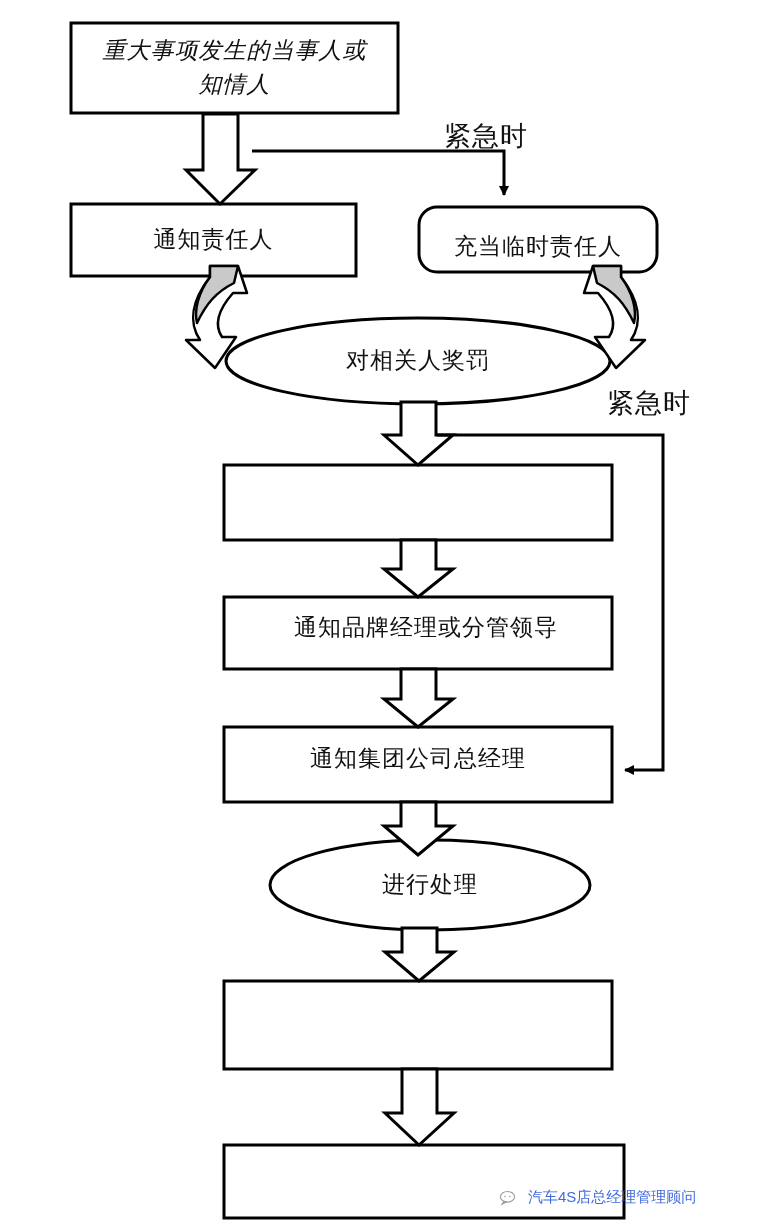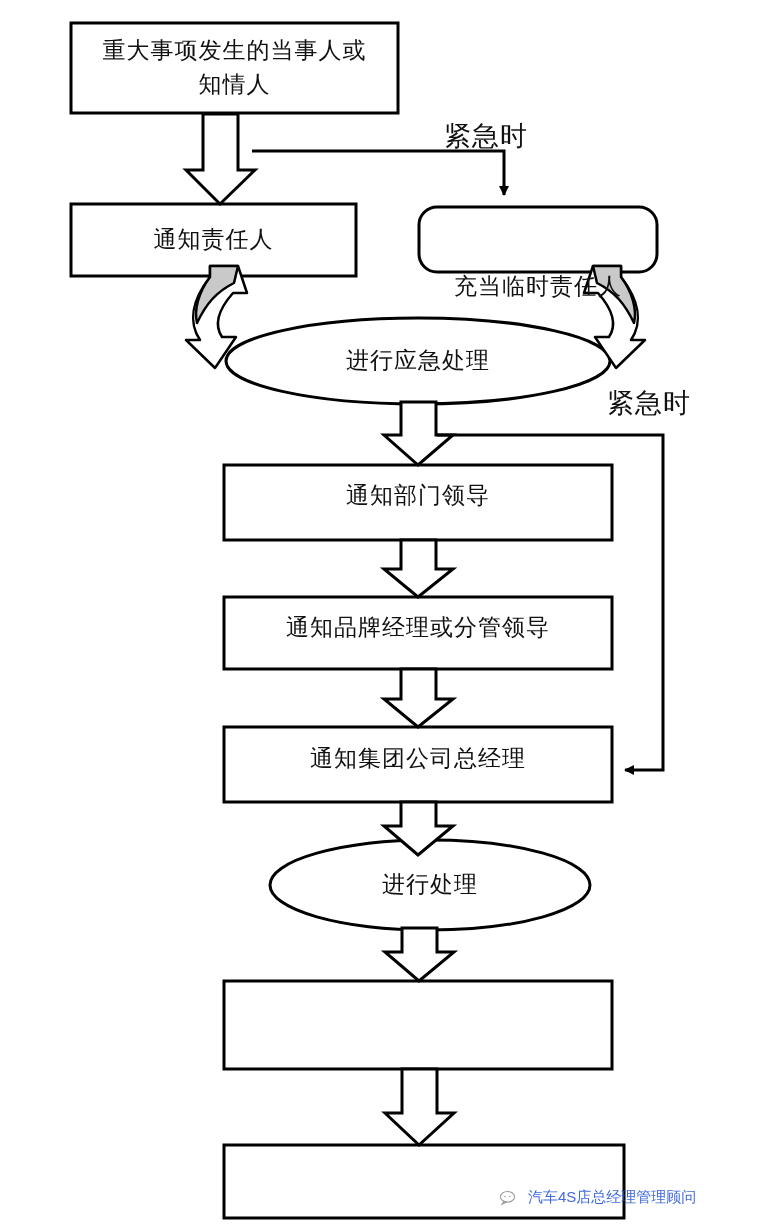--- a/index.html
+++ b/index.html
@@ -123,32 +123,31 @@
       <path d="M621,277 C639,300 643,322 631,340 L645,340 L616,368 L595,337 L609,337
                C617,325 613,310 598,293 L584,293 L593,266 L621,266 Z" fill="#ffffff" stroke="#000000" stroke-width="2.5" stroke-linejoin="round"></path>
       <path d="M621,277 C633,293 637,310 634,323 C625,304 615,292 597,283 L593,266 L621,266 Z" fill="#c9c9c9" stroke="#000000" stroke-width="2.5" stroke-linejoin="round"></path>
     </g>
 
     <path d="M252,151 L504,151 L504,195" fill="none" stroke="#000000" stroke-width="3" marker-end="url(#thin-arrow)"></path>
 
     <path d="M437,435 L663,435 L663,770 L625,770" fill="none" stroke="#000000" stroke-width="3" marker-end="url(#thin-arrow)"></path>
   </svg>
 
-  <div class="node-label" style="left:71px; top:23px; width:327px; height:90px;">重大事项发生的当事人或
+  <div class="node-label" style="left:71px; top:23px; width:327px; height:90px;font-style:italic;">重大事项发生的当事人或
 知情人</div>
 
   <div class="node-label" style="left:71px; top:204px; width:285px; height:72px;">通知责任人</div>
 
-  <div class="node-label" style="left:419px; top:207px; width:238px; height:80px;margin-top:40px;">充当临时责任人</div>
+  <div class="node-label" style="left:419px; top:207px; width:238px; height:80px;">充当临时责任人</div>
 
-  <div class="node-label" style="left:226px; top:318px; width:384px; height:86px;">进行应急处理</div>
+  <div class="node-label" style="left:226px; top:318px; width:384px; height:86px;">对相关人奖罚</div>
 
-  <div class="node-label" style="left:224px; top:465px; width:388px; height:62px;">通知部门领导</div>
 
-  <div class="node-label" style="left:224px; top:597px; width:388px; height:62px;">通知品牌经理或分管领导</div>
+  <div class="node-label" style="left:224px; top:597px; width:388px; height:62px;padding-left:8px;">通知品牌经理或分管领导</div>
 
   <div class="node-label" style="left:224px; top:727px; width:388px; height:64px;">通知集团公司总经理</div>
 
   <div class="node-label" style="left:270px; top:840px; width:320px; height:90px;">进行处理</div>
 
 
 
   <div class="edge-label" style="left:444px; top:124px;">紧急时</div>
 
   <div class="edge-label" style="left:607px; top:391px;">紧急时</div>

